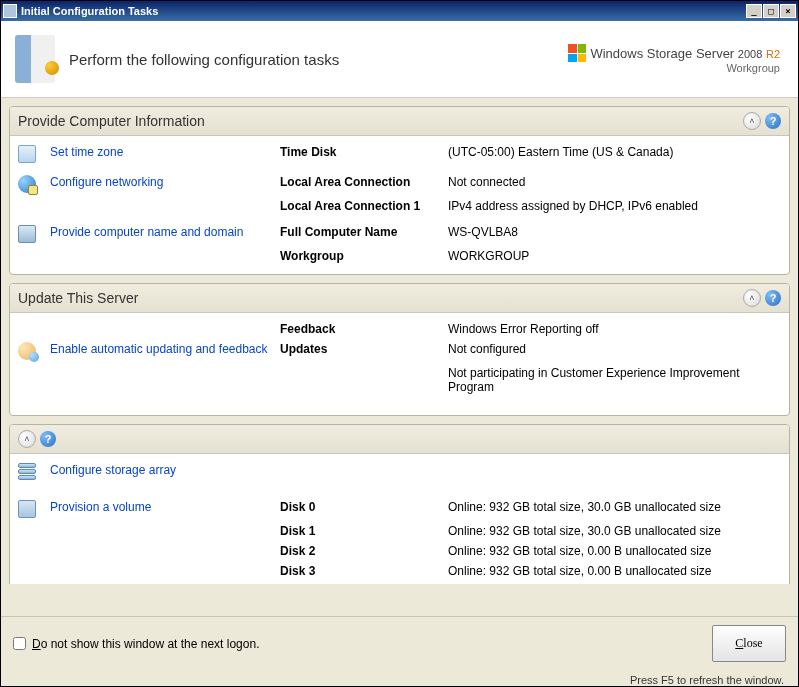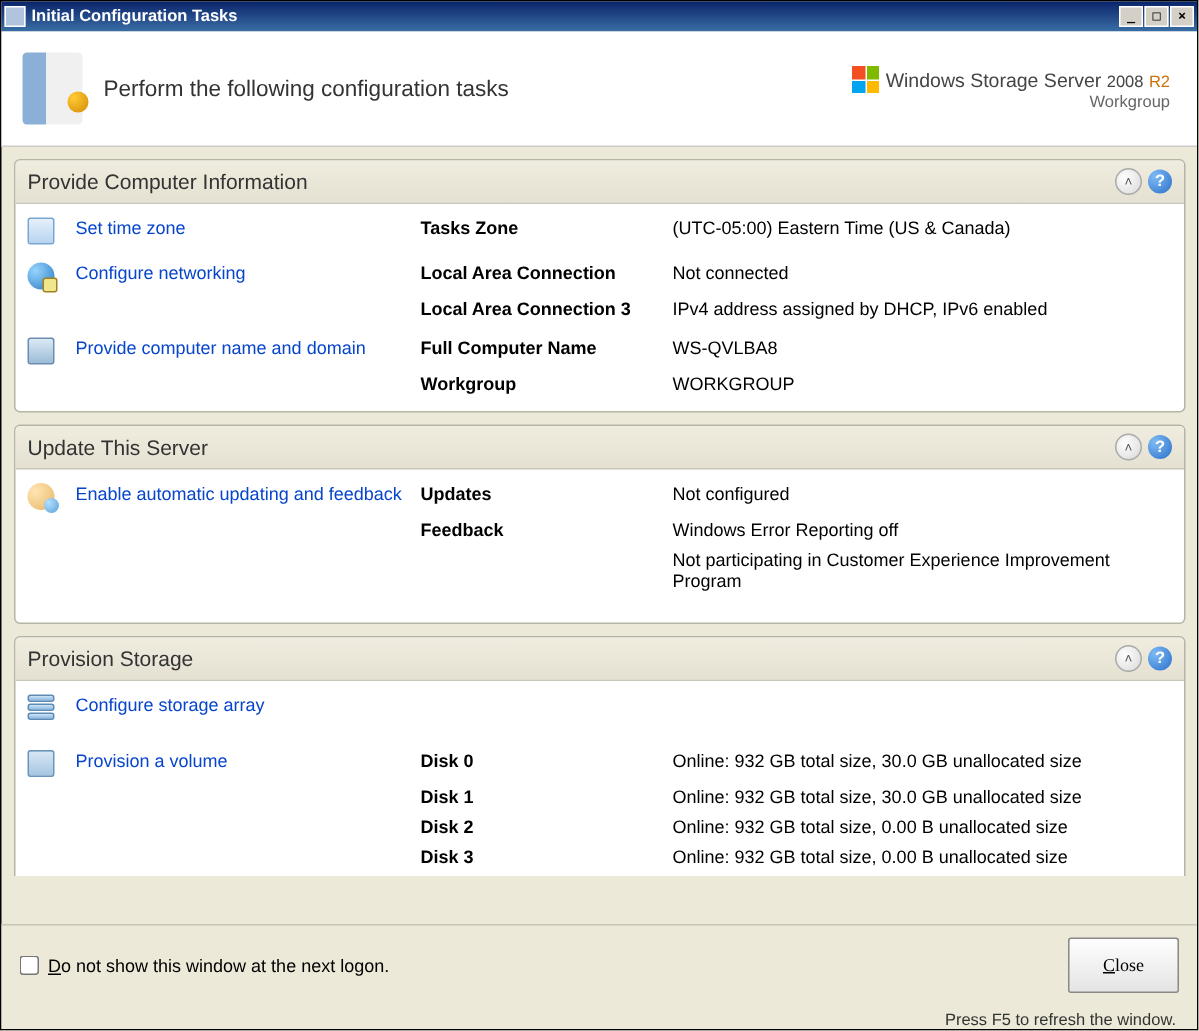--- a/index.html
+++ b/index.html
@@ -99,36 +99,36 @@
         <div class="group-title">Provide Computer Information</div>
         <div class="collapse-btn">˄</div>
         <div class="help-btn">?</div>
       </div>
       <div class="group-body">
         <table class="info">
           <tbody>
               <tr>
             <td class="iconcell"><span class="mini-icon ic-clock"></span></td>
             <td class="linkcell"><a class="tasklink">Set time zone</a></td>
-            <td class="labelcell">Tasks Zone</td>
+            <td class="labelcell">Time Disk</td>
             <td class="valuecell">(UTC-05:00) Eastern Time (US &amp; Canada)</td>
           </tr>
           <tr>
                 <td colspan="4" style="height:6px"></td>
               </tr>
           <tr>
             <td class="iconcell"><span class="mini-icon ic-net"></span></td>
             <td class="linkcell"><a class="tasklink">Configure networking</a></td>
             <td class="labelcell">Local Area Connection</td>
             <td class="valuecell">Not connected</td>
           </tr>
           <tr>
             <td></td>
                 <td></td>
-            <td class="labelcell">Local Area Connection 3</td>
+            <td class="labelcell">Local Area Connection 1</td>
             <td class="valuecell">IPv4 address assigned by DHCP, IPv6 enabled</td>
           </tr>
           <tr>
                 <td colspan="4" style="height:6px"></td>
               </tr>
           <tr>
             <td class="iconcell"><span class="mini-icon ic-pc"></span></td>
             <td class="linkcell"><a class="tasklink">Provide computer name and domain</a></td>
             <td class="labelcell">Full Computer Name</td>
             <td class="valuecell">WS-QVLBA8</td>
@@ -147,48 +147,47 @@
     <div class="group">
       <div class="group-header">
         <div class="group-title">Update This Server</div>
         <div class="collapse-btn">˄</div>
         <div class="help-btn">?</div>
       </div>
       <div class="group-body">
         <table class="info">
           <tbody>
               <tr>
+            <td></td>
+                <td></td>
+            <td class="labelcell">Feedback</td>
+            <td class="valuecell">Windows Error Reporting off</td>
+          </tr>
+          <tr>
             <td class="iconcell"><span class="mini-icon ic-users"></span></td>
             <td class="linkcell"><a class="tasklink">Enable automatic updating and feedback</a></td>
             <td class="labelcell">Updates</td>
             <td class="valuecell">Not configured</td>
           </tr>
           <tr>
             <td></td>
                 <td></td>
-            <td class="labelcell">Feedback</td>
-            <td class="valuecell">Windows Error Reporting off</td>
-          </tr>
-          <tr>
-            <td></td>
-                <td></td>
             <td class="labelcell"></td>
             <td class="valuecell">Not participating in Customer Experience Improvement Program</td>
           </tr>
           <tr>
                 <td colspan="4" style="height:10px"></td>
               </tr>
         </tbody>
           </table>
       </div>
     </div>
 
     <div class="group">
       <div class="group-header">
-        <div class="group-title">Provision Storage</div>
         <div class="collapse-btn">˄</div>
         <div class="help-btn">?</div>
       </div>
       <div class="group-body">
         <table class="info">
           <tbody>
               <tr>
             <td class="iconcell"><span class="ic-stor"><span></span><span></span><span></span></span></td>
             <td class="linkcell"><a class="tasklink">Configure storage array</a></td>
             <td class="labelcell"></td>

